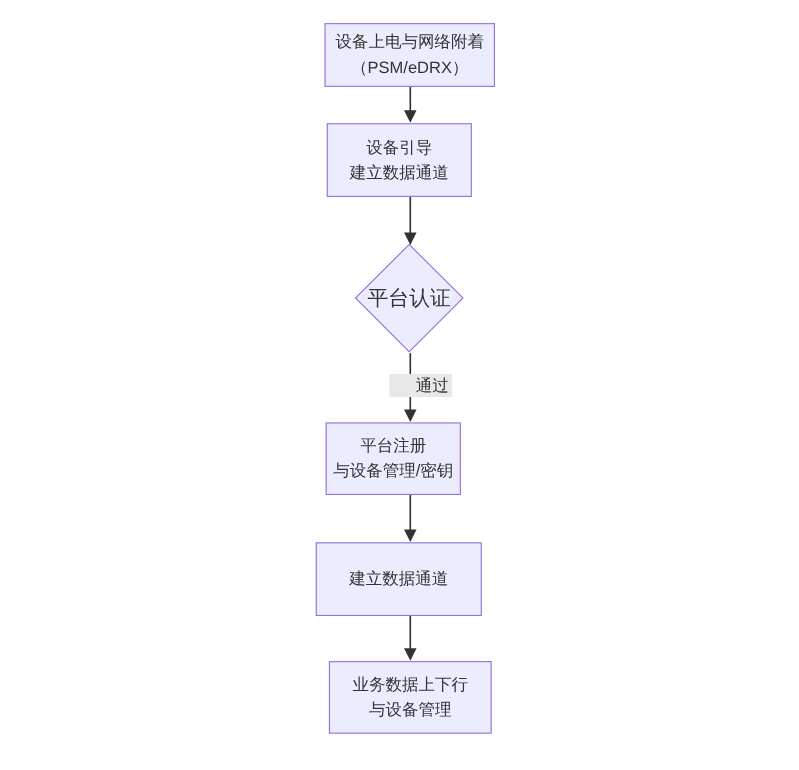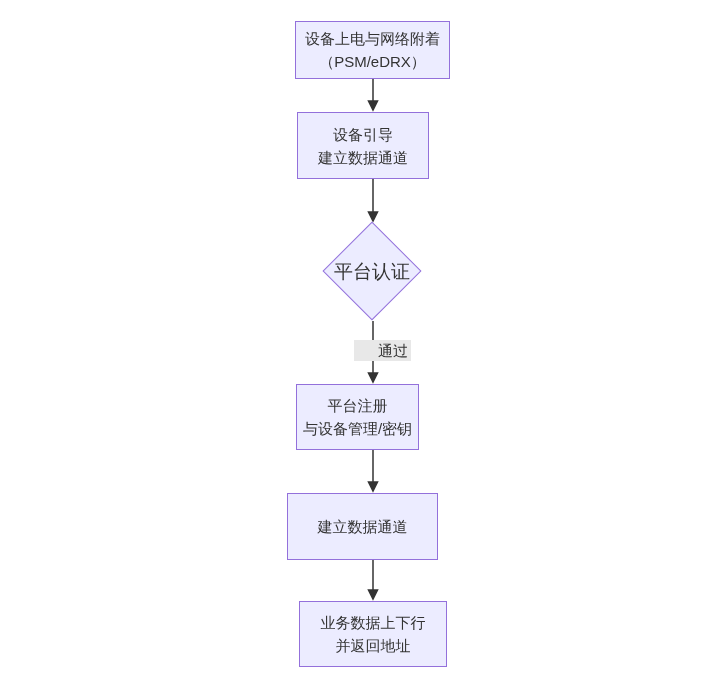--- a/index.html
+++ b/index.html
@@ -109,16 +109,16 @@
     <div>平台注册</div>
     <div>与设备管理/密钥</div>
   </div>
 
   <div class="flow-node" style="left:287px; top:493px; width:151px; height:67px;">
     <div>建立数据通道</div>
   </div>
 
   <div class="flow-node" style="left:299px; top:601px; width:148px; height:66px;">
     <div>业务数据上下行</div>
-    <div>并返回地址</div>
+    <div>与设备管理</div>
   </div>
 
 </div>
 
 </body></html>

